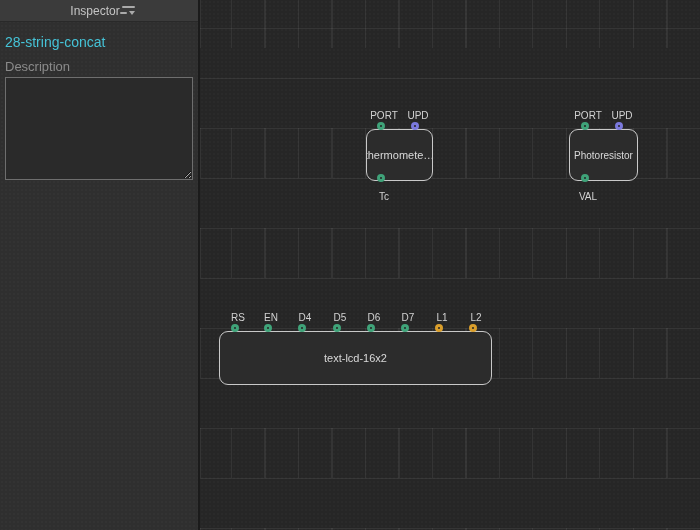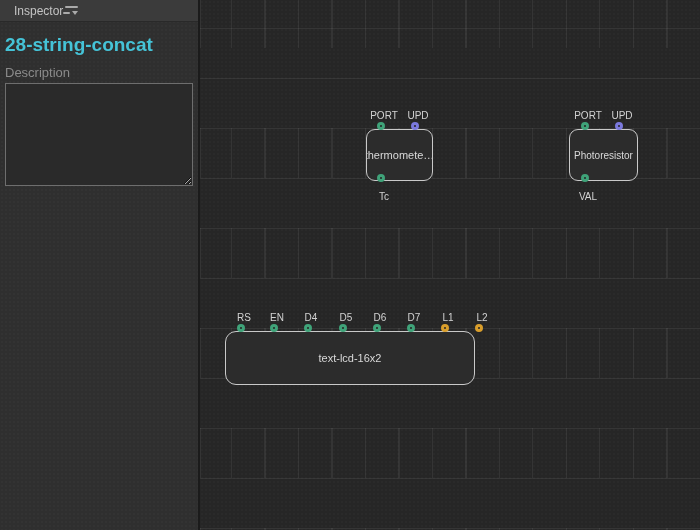--- a/index.html
+++ b/index.html
@@ -13,36 +13,36 @@
   
   .inspector {
     position:absolute; left:0; top:0; width:200px; height:530px;
     background:#2f2f2f;
     border-right:2px solid #1b1b1b;
     background-image: radial-gradient(rgba(255,255,255,0.018) 1px, transparent 1px);
     background-size:4px 4px;
   }
   .inspector-header {
     height:22px; background:#3b3b3b;
-    display:flex; align-items:center; justify-content:flex-start;
+    display:flex; align-items:center; justify-content:center;
     padding:0 7px 0 14px;
     border-bottom:1px solid #292929;
   }
   .inspector-header-title { font-size:12px; color:#c4c4c4; }
   .menu-icon { display:flex; flex-direction:column; align-items:flex-end; gap:3px; width:15px; cursor:pointer; }
   .menu-icon .bar { height:2px; background:#aaaaaa; border-radius:1px; }
   .menu-icon .bar.long { width:13px; }
   .menu-icon .row2 { display:flex; align-items:center; gap:2px; }
   .menu-icon .bar.short { width:7px; }
   .menu-icon .tri {
     width:0; height:0;
     border-left:3px solid transparent; border-right:3px solid transparent;
     border-top:4px solid #aaaaaa;
   }
-  .patch-title { margin:12px 5px 0 5px; font-size:19px; font-weight:700; color:#45c3d7; }
+  .patch-title { margin:12px 5px 0 5px; font-size:14px; font-weight:400; color:#45c3d7; }
   .desc-label { margin:9px 5px 0 5px; font-size:13px; color:#8b8b8b; }
   .desc-area {
     display:block; margin:3px 5px 0 5px; width:188px; height:103px;
     background:#2a2a2a; border:1px solid #6e6e6e;
     color:#cccccc; font-family:"Liberation Sans", sans-serif; font-size:12px;
     resize:both; outline:none; padding:4px;
   }
 
   
   .canvas {
@@ -65,21 +65,21 @@
     border-radius:9px;
     cursor:move;
   }
   .node-label {
     position:absolute; inset:0;
     display:flex; align-items:center; justify-content:center;
     color:#d9d9d9; white-space:nowrap; overflow:hidden;
   }
   .node-thermometer   { left:166px; top:129px; width:67px;  height:52px; }
   .node-photoresistor { left:369px; top:129px; width:69px;  height:52px; }
-  .node-lcd           { left:25px;  top:331px; width:250px; height:54px;border-radius:11px; }
+  .node-lcd           { left:19px;  top:331px; width:273px; height:54px; }
   .node-thermometer .node-label   { font-size:11px;text-align:right; }
   .node-photoresistor .node-label { font-size:10px; }
   .node-lcd .node-label           { font-size:11px; }
 
   .pin { position:absolute; width:14px; height:14px; cursor:crosshair; }
   .pin.top    { top:-8px; }
   .pin.bottom { bottom:-8px; }
   .pin-circle {
     position:absolute; left:0; top:0;
     width:8px; height:8px;

